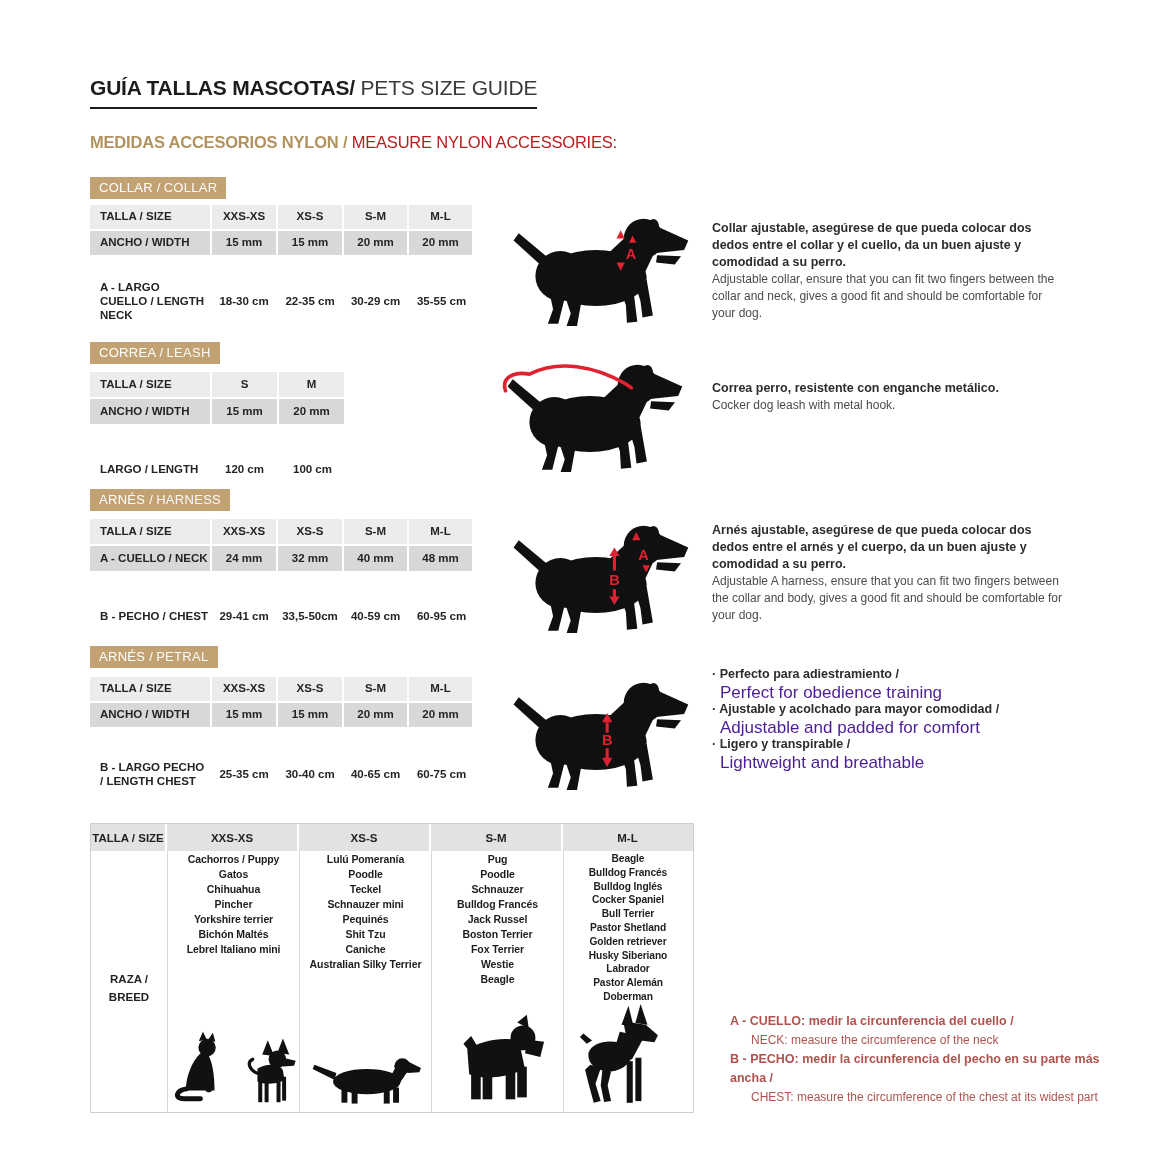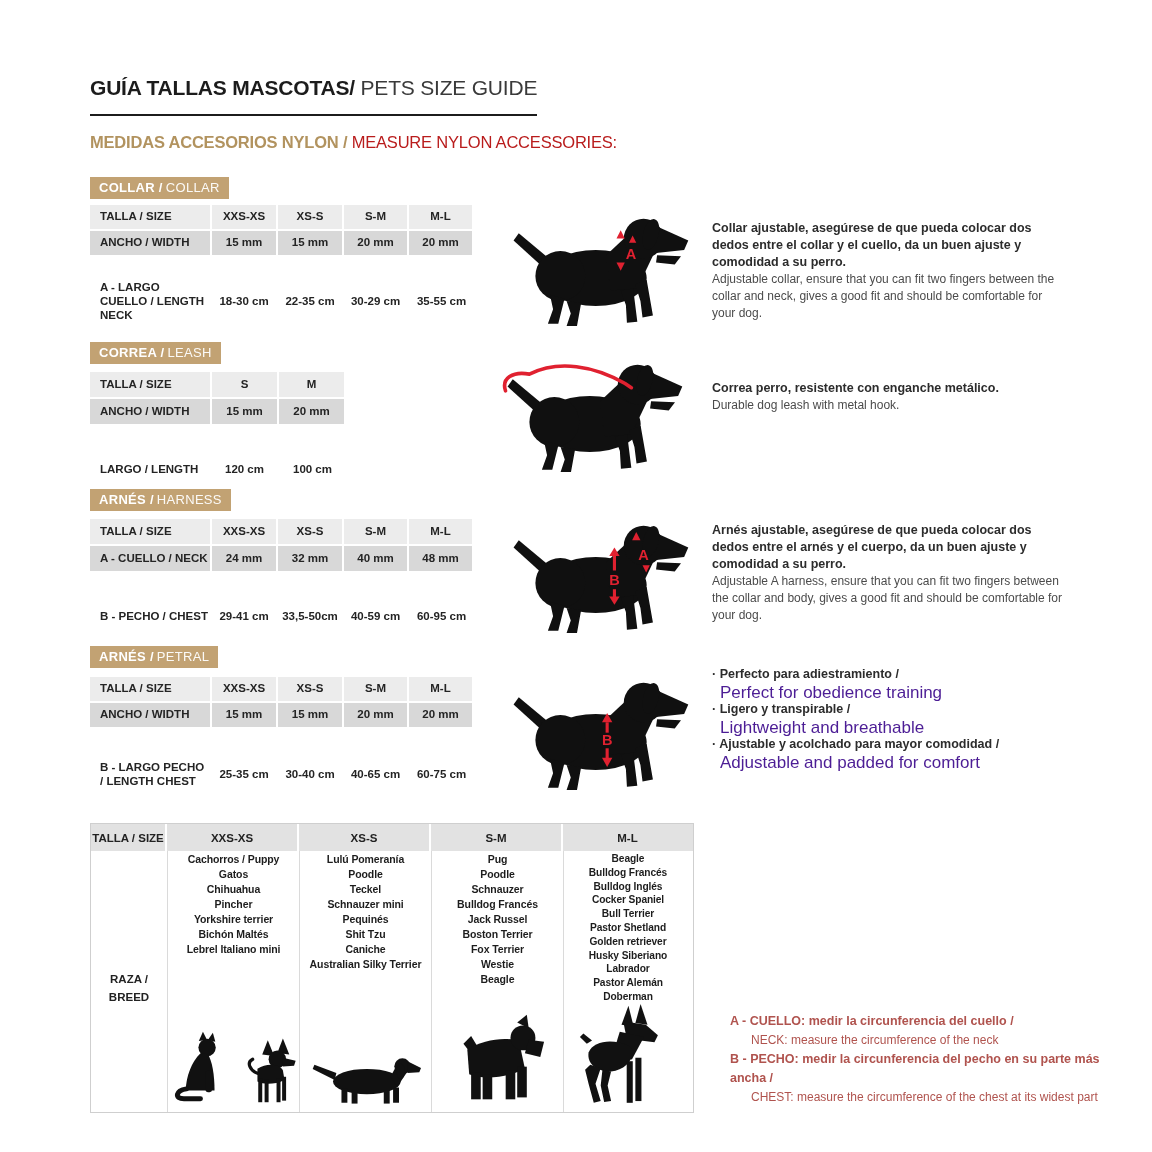--- a/index.html
+++ b/index.html
@@ -1,30 +1,30 @@
 <!DOCTYPE html>
 <html><head>
 <meta charset="utf-8">
 <style>
   html,body{margin:0;padding:0;background:#fff;}
   .canvas{position:relative;width:1152px;height:1152px;background:#ffffff;overflow:hidden;
           font-family:"Liberation Sans",sans-serif;color:#222;}
   .abs{position:absolute;}
 
   
-  .title{font-size:21px;letter-spacing:-0.2px;border-bottom:2px solid #1c1c1c;padding-bottom:14px;width:fit-content;}
+  .title{font-size:21px;letter-spacing:-0.2px;border-bottom:2px solid #1c1c1c;padding-bottom:7px;width:fit-content;}
   .title .tb{font-weight:bold;color:#1c1c1c;}
   .title .tl{font-weight:normal;color:#3a3a3a;}
   .subtitle{font-size:16.5px;letter-spacing:-0.2px;}
   .subtitle .tb{font-weight:bold;color:#b2935f;}
   .subtitle .tl{font-weight:normal;color:#b91c1c;}
 
   
   .badge{background:#c2a273;color:#fff;font-size:13px;padding:3px 9px 4px 9px;letter-spacing:.3px;width:fit-content;}
-  .badge .bb{font-weight:bold;}
+  .badge .bb{font-weight:normal;}
   .badge .bl{font-weight:normal;opacity:.95;margin-left:3px;margin-top:8px;}
 
   
   .tbl{display:grid;font-size:11.5px;font-weight:bold;color:#242424;}
   .tbl .c{display:flex;align-items:center;justify-content:center;text-align:center;
           border-right:2px solid #fff;border-bottom:2px solid #fff;line-height:1.2;padding:0 2px;}
   .tbl .c:nth-last-child(1){border-right:none;}
   .tbl .lab{justify-content:flex-start;text-align:left;padding-left:10px;}
   .r1{background:#ececec;}
   .r2{background:#d8d8d8;}
@@ -221,21 +221,21 @@
     <div class="c r3">100 cm</div>
   </div>
 
   <svg class="abs" style="left:498px;top:345px" width="198" height="130" viewBox="0 0 190 125">
     <use href="#dog-sil"></use>
     <path class="leash-line" d="M7,44 C3,32 14,25 30,28 C58,14 92,20 122,37 L128,41"></path>
   </svg>
 
   <div class="abs desc" style="left:712px;top:380px;width:350px">
     <span class="es">Correa perro, resistente con enganche metálico.</span>
-    <span class="en">Durable dog leash with metal hook.</span>
+    <span class="en">Cocker dog leash with metal hook.</span>
   </div>
 
   <div class="abs badge" style="left:90px;top:489px">
     <span class="bb">ARNÉS /</span><span class="bl">HARNESS</span>
   </div>
 
   <div class="abs tbl" style="left:90px;top:519px;grid-template-columns:122px 66px 66px 65px 65px;grid-template-rows:27px 27px 28px">
     <div class="c r1 lab">TALLA / SIZE</div>
     <div class="c r1">XXS-XS</div>
     <div class="c r1">XS-S</div>
@@ -304,26 +304,26 @@
       <polygon points="94,91 104,91 99,100"></polygon>
     </g>
   </svg>
 
   <div class="abs bullets" style="left:712px;top:666px;width:370px">
     <div class="bullet">
       <div class="es">Perfecto para adiestramiento /</div>
       <div class="en">Perfect for obedience training</div>
     </div>
     <div class="bullet">
+      <div class="es">Ajustable y acolchado para mayor comodidad /</div>
+      <div class="en">Adjustable and padded for comfort</div>
+    </div>
+    <div class="bullet">
       <div class="es">Ligero y transpirable /</div>
       <div class="en">Lightweight and breathable</div>
-    </div>
-    <div class="bullet">
-      <div class="es">Ajustable y acolchado para mayor comodidad /</div>
-      <div class="en">Adjustable and padded for comfort</div>
     </div>
   </div>
 
   <div class="abs breeds" style="left:90px;top:823px;width:602px">
     <div class="bhead">
       <div class="bh">TALLA / SIZE</div>
       <div class="bh">XXS-XS</div>
       <div class="bh">XS-S</div>
       <div class="bh">S-M</div>
       <div class="bh">M-L</div>

